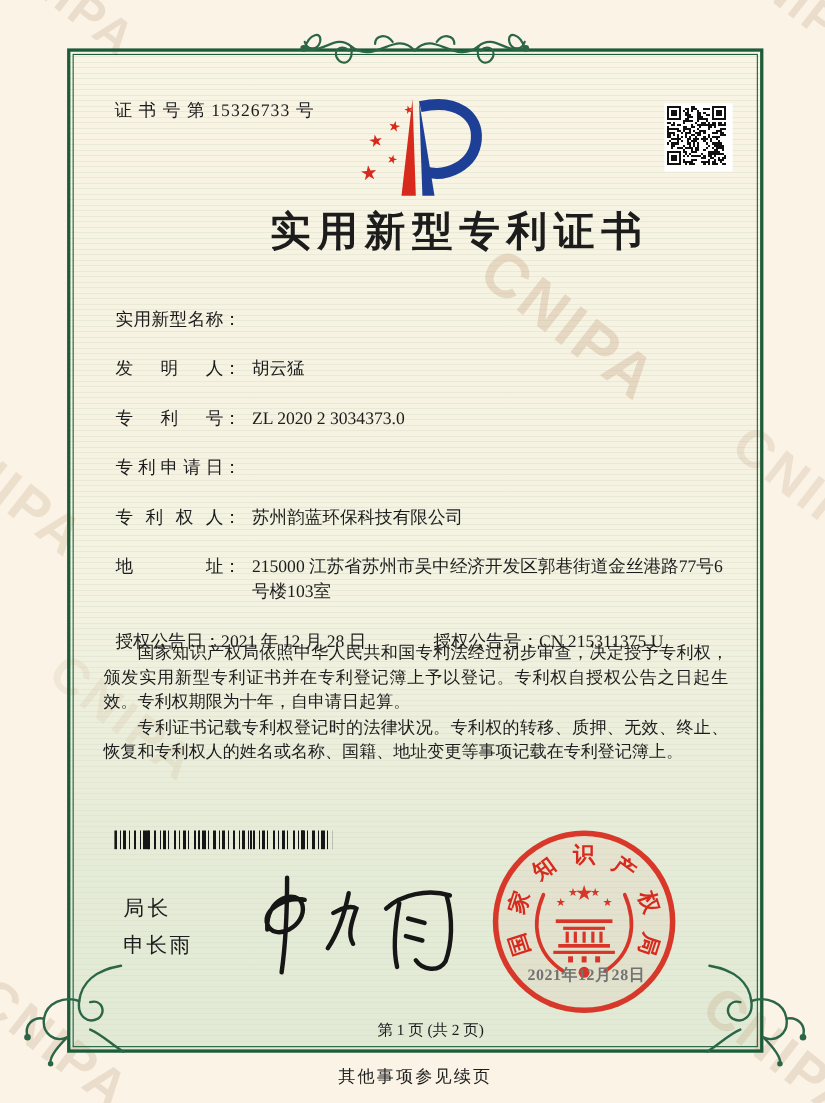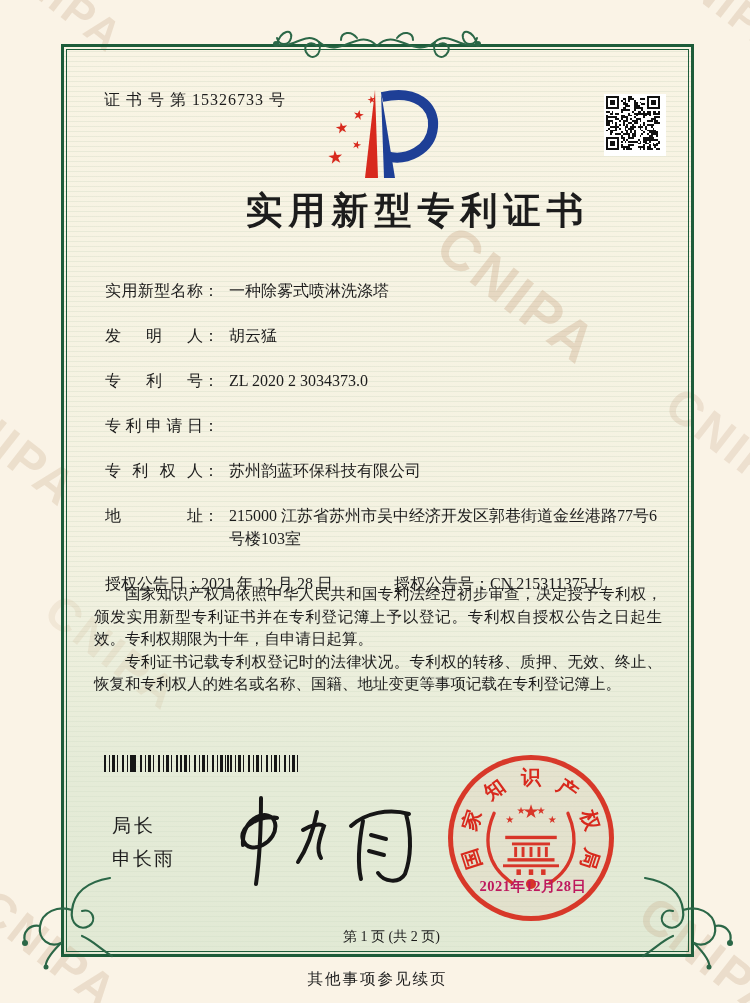--- a/index.html
+++ b/index.html
@@ -50,21 +50,21 @@
     font-family:"Liberation Sans","DejaVu Sans",sans-serif;}
   .signature{left:213px;top:790px;}
   
   .seal{left:448px;top:755px;width:166px;height:166px;border-radius:50%;
     border:5px solid rgba(214,38,23,0.9);box-sizing:border-box;z-index:5;
     background:radial-gradient(circle, rgba(230,60,40,0.05) 0 70%, rgba(230,60,40,0.1) 100%);}
   .seal-char{position:absolute;left:50%;top:50%;font-size:20px;font-weight:bold;
     color:#d8291d;width:22px;margin-left:-11px;margin-top:-12px;text-align:center;}
   .seal-emblem{position:absolute;left:50%;top:50%;transform:translate(-50%,-47%);}
   .seal-date{left:452px;top:877px;width:162px;text-align:center;z-index:6;
-    font-size:14.5px;font-weight:bold;color:#be185d;letter-spacing:0.5px;}
+    font-size:14.5px;font-weight:bold;color:#737373;letter-spacing:0.5px;}
   .page-info{left:61px;top:928px;width:661px;text-align:center;font-size:14px;z-index:5;}
   .footer-note{left:61px;top:969px;width:633px;text-align:center;font-size:15.5px;letter-spacing:2px;}
 </style>
 </head>
 <body>
 
 <div class="wm-layer" id="wm-layer">
     <span class="wm" style="left: -15px; top: -28px; font-size: 44px; color: rgba(198, 165, 132, 0.28);">CNIPA</span>
     <span class="wm" style="left: 652px; top: -22px; font-size: 44px; color: rgba(198, 165, 132, 0.28);">CNIPA</span>
     <span class="wm" style="left: 425px; top: 262px; font-size: 56px; color: rgba(198, 165, 132, 0.34);">CNIPA</span>
@@ -446,21 +446,20 @@
       <rect x="28" y="28" width="1" height="1" fill="#111"></rect>
     </svg>
 </div>
 
 <div class="content-el title">实用新型专利证书</div>
 
 <div class="content-el fields">
   <div class="frow">
     <span class="flabel">实用新型名称</span>
       <span class="fcolon">：</span>
-    <span class="fvalue">一种除雾式喷淋洗涤塔</span>
   </div>
   <div class="frow">
     <span class="flabel">发明人</span>
       <span class="fcolon">：</span>
     <span class="fvalue">胡云猛</span>
   </div>
   <div class="frow">
     <span class="flabel">专利号</span>
       <span class="fcolon">：</span>
     <span class="fvalue">ZL 2020 2 3034373.0</span>

